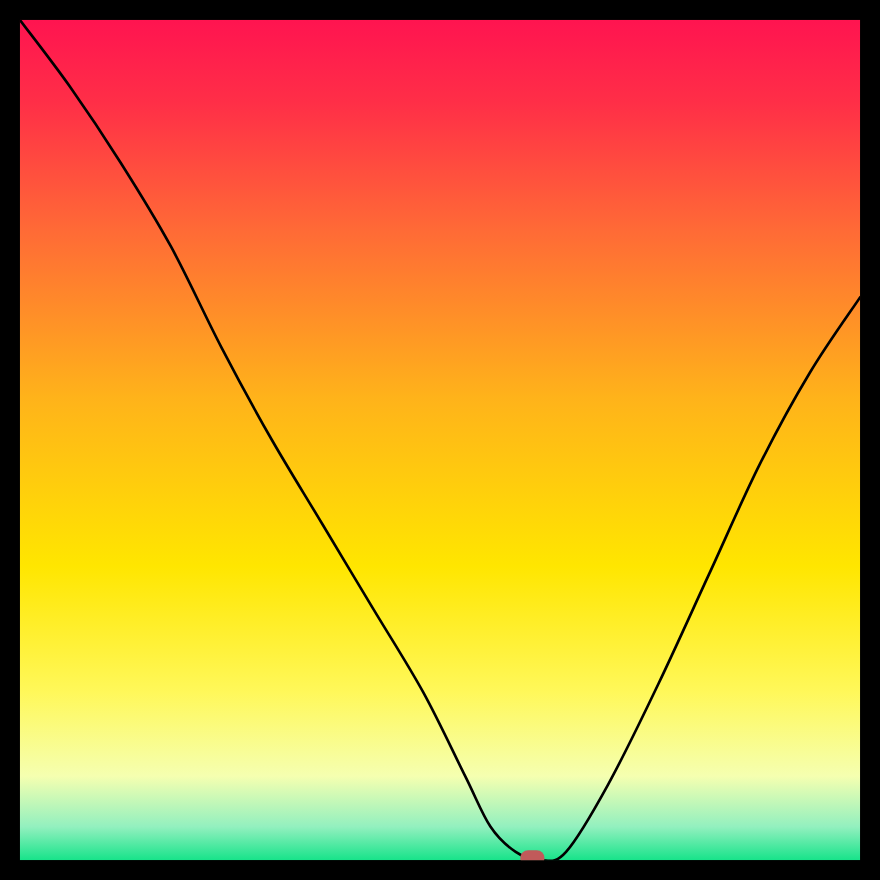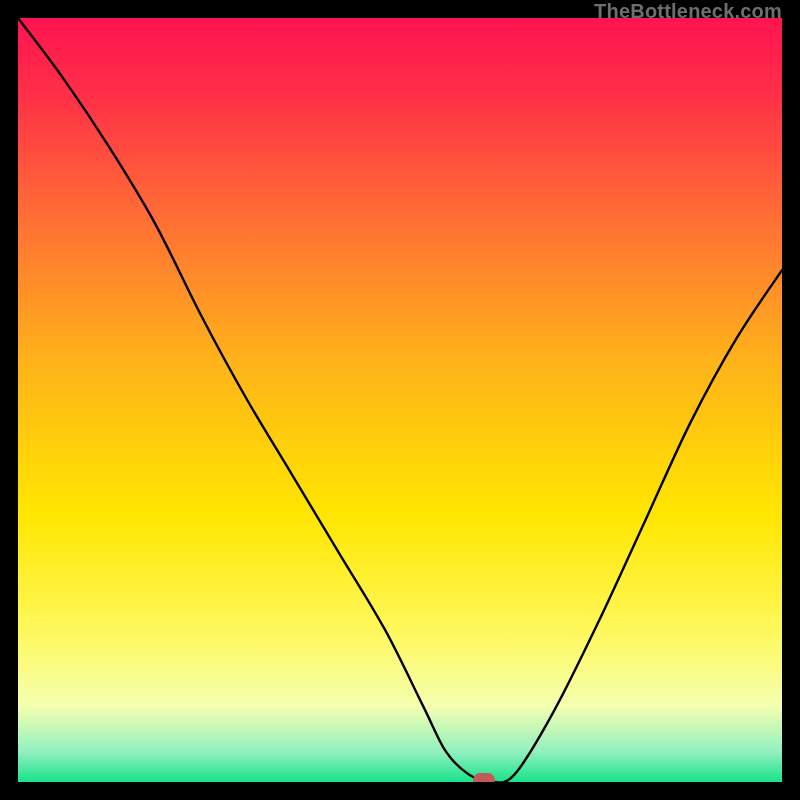--- a/index.html
+++ b/index.html
@@ -64,14 +64,13 @@
   <div class="plot-area">
     <div class="gradient-bg" id="grad" style="background: linear-gradient(rgb(255, 20, 80) 0%, rgb(255, 47, 71) 10%, rgb(255, 106, 54) 25%, rgb(255, 179, 26) 45%, rgb(255, 230, 0) 65%, rgb(255, 248, 90) 80%, rgb(245, 255, 176) 90%, rgb(147, 240, 191) 96%, rgb(23, 227, 138) 100%);"></div>
 
     <svg class="curve" viewBox="0 0 764 764" preserveAspectRatio="none">
       <path id="curvePath" d="M 0.0 0.0 C 7.6 10.2, 30.6 39.5, 45.8 61.1 C 61.1 82.8, 76.4 105.7, 91.7 129.9 C 107.0 154.1, 122.2 178.3, 137.5 206.3 C 152.8 234.3, 168.1 268.7, 183.4 298.0 C 198.6 327.2, 213.9 355.3, 229.2 382.0 C 244.5 408.7, 259.8 432.9, 275.0 458.4 C 290.3 483.9, 305.6 509.3, 320.9 534.8 C 336.2 560.3, 352.7 585.7, 366.7 611.2 C 380.7 636.7, 394.7 667.2, 404.9 687.6 C 415.1 708.0, 420.2 722.0, 427.8 733.4 C 435.5 744.9, 443.1 751.3, 450.8 756.4 C 458.4 761.5, 466.0 764.0, 473.7 764.0 C 481.3 764.0, 486.4 767.8, 496.6 756.4 C 506.8 744.9, 520.8 720.7, 534.8 695.2 C 548.8 669.8, 565.4 635.4, 580.6 603.6 C 595.9 571.7, 611.2 537.3, 626.5 504.2 C 641.8 471.1, 657.0 435.5, 672.3 404.9 C 687.6 374.4, 702.9 346.3, 718.2 320.9 C 733.4 295.4, 756.4 263.6, 764.0 252.1" fill="none" stroke="#000" stroke-width="2.4" stroke-linejoin="round" stroke-linecap="round"></path>
     </svg>
 
     <div class="marker" id="marker" style="left: 455.04px; top: 755px;"></div>
   </div>
 
-  <div class="watermark">TheBottleneck.com</div>
 </div>
 
 </body></html>

